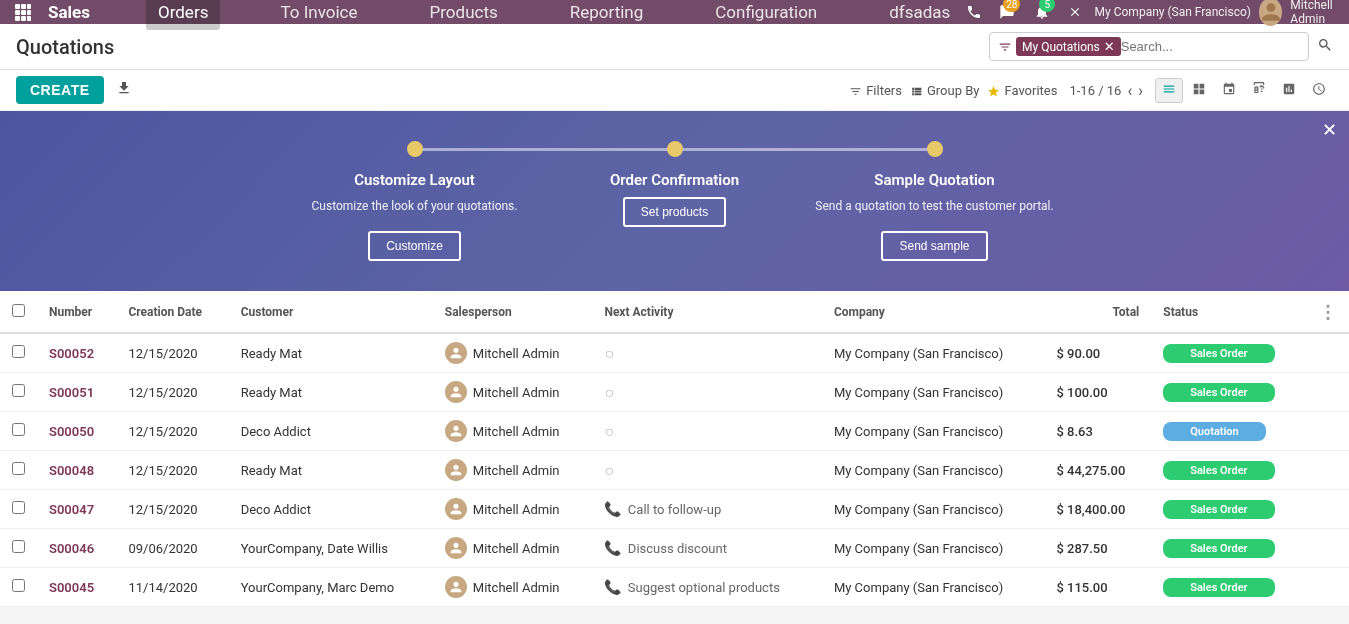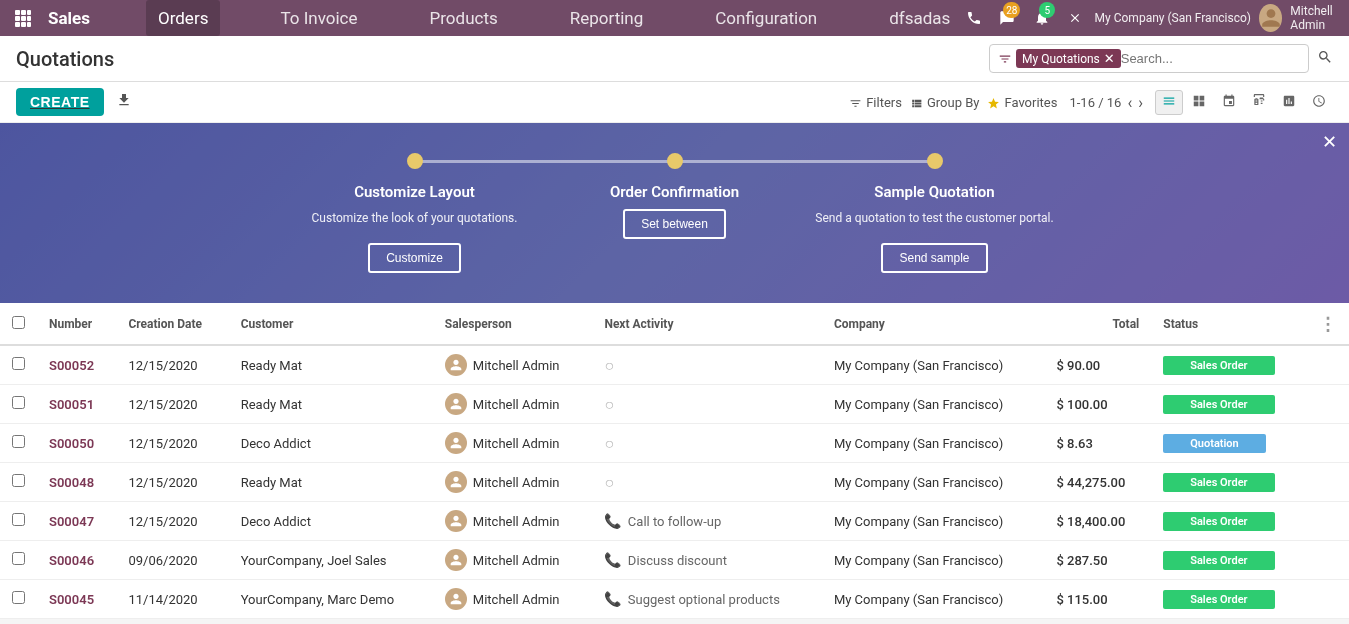--- a/index.html
+++ b/index.html
@@ -3,21 +3,21 @@
   <meta charset="utf-8">
   <style>
     * { box-sizing: border-box; margin: 0; padding: 0; }
     body { font-family: -apple-system, BlinkMacSystemFont, 'Segoe UI', Roboto, sans-serif; font-size: 13px; color: #333; background: #f5f5f5; }
 
     
     .topnav {
       background: #714B67;
       display: flex;
       align-items: center;
-      height: 36px;
+      height: 24px;
       padding: 0 8px;
       color: #fff;
     }
     .topnav-grid { display: flex; align-items: center; flex: 1; }
     .topnav-apps { width: 30px; height: 30px; display: flex; align-items: center; justify-content: center; cursor: pointer; }
     .topnav-brand { font-size: 17px; font-weight: 700; color: #fff; margin: 0 10px; }
     .topnav-menu { display: flex; align-items: center; gap: 2px; }
     .topnav-item {
       padding: 8px 12px;
       color: rgba(255,255,255,0.85);
@@ -74,21 +74,21 @@
 
     
     .toolbar {
       background: #fff;
       padding: 6px 16px;
       border-bottom: 1px solid #eee;
       display: flex;
       align-items: center;
       justify-content: space-between;
     }
-    .toolbar-left { display: flex; align-items: center; gap: 8px; text-decoration: underline; }
+    .toolbar-left { display: flex; align-items: center; gap: 8px; }
     .btn-create {
       background: #00a09d;
       color: #fff;
       border: none;
       border-radius: 4px;
       padding: 6px 14px;
       font-size: 14px;
       font-weight: 600;
       cursor: pointer;
       letter-spacing: 0.5px;
@@ -196,21 +196,21 @@
     .salesperson-cell { display: flex; align-items: center; gap: 6px; }
     .avatar-sm { width: 22px; height: 22px; border-radius: 50%; background: #c8a882; display: flex; align-items: center; justify-content: center; font-size: 10px; color: #fff; }
     .activity-cell { display: flex; align-items: center; gap: 6px; color: #666; }
     .activity-icon { font-size: 14px; }
     .activity-phone { color: #e67e22; }
     .activity-discuss { color: #e74c3c; }
     .activity-optional { color: #27ae60; }
     .status-badge {
       display: inline-block;
       padding: 3px 27px;
-      border-radius: 2px;
+      border-radius: 8px;
       font-size: 11px;
       font-weight: 600;
       white-space: nowrap;
     }
     .status-sales-order { background: #2ecc71; color: #fff; }
     .status-quotation { background: #5dade2; color: #fff; }
     .total-cell { text-align: left; font-weight: 500; }
     .th-checkbox { width: 28px; }
     .th-total { text-align: right; }
     .more-icon { color: #999; font-size: 18px; vertical-align: middle; }
@@ -376,21 +376,21 @@
       <div class="step-dot"></div>
       <div class="step-line"></div>
       <div class="step-title">Customize Layout</div>
       <div class="step-desc">Customize the look of your quotations.</div>
       <button class="step-btn">Customize</button>
     </div>
     <div class="banner-step">
       <div class="step-dot"></div>
       <div class="step-line"></div>
       <div class="step-title">Order Confirmation</div>
-      <button class="step-btn">Set between</button>
+      <button class="step-btn">Set products</button>
     </div>
     <div class="banner-step">
       <div class="step-dot"></div>
       <div class="step-title">Sample Quotation</div>
       <div class="step-desc">Send a quotation to test the customer portal.</div>
       <button class="step-btn">Send sample</button>
     </div>
   </div>
 </div>
 
@@ -546,21 +546,21 @@
     <td class="total-cell">$ 18,400.00</td>
     <td>
       <span class="status-badge status-sales-order">Sales Order</span>
     </td>
     <td></td>
   </tr>
         <tr>
     <td class="checkbox-cell"><input type="checkbox" style=""></td>
     <td class="link-cell">S00046</td>
     <td>09/06/2020</td>
-    <td style="cursor:pointer;color:#333;">YourCompany, Joel Sales</td>
+    <td style="cursor:pointer;color:#333;">YourCompany, Date Willis</td>
     <td>
       <div class="salesperson-cell">
         <div class="avatar-sm">
           <svg width="16" height="16" viewBox="0 0 24 24" fill="#fff">
                   <path d="M12 12c2.2 0 4-1.8 4-4s-1.8-4-4-4-4 1.8-4 4 1.8 4 4 4zm0 2c-2.7 0-8 1.3-8 4v2h16v-2c0-2.7-5.3-4-8-4z"></path>
                 </svg>
         </div>
         <span>Mitchell Admin</span>
       </div>
     </td>

